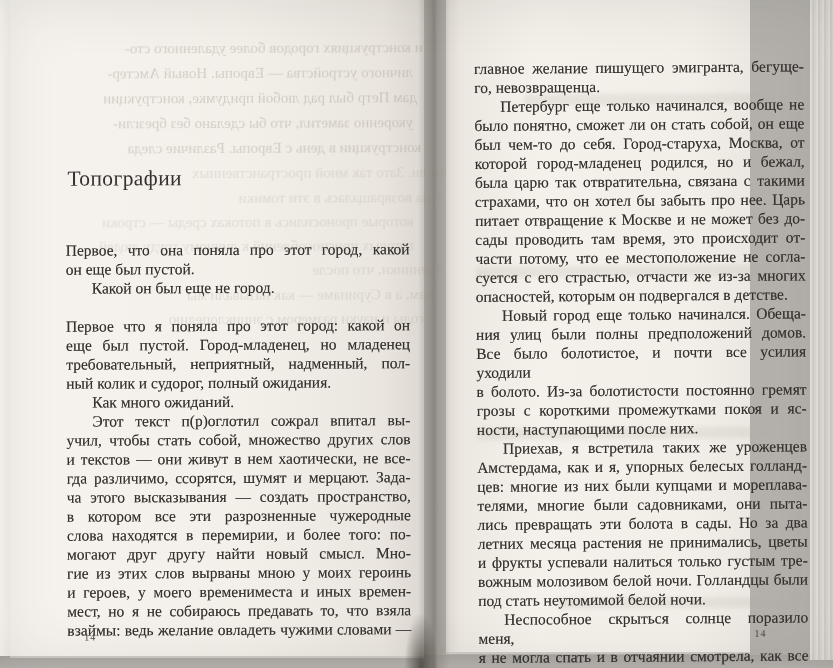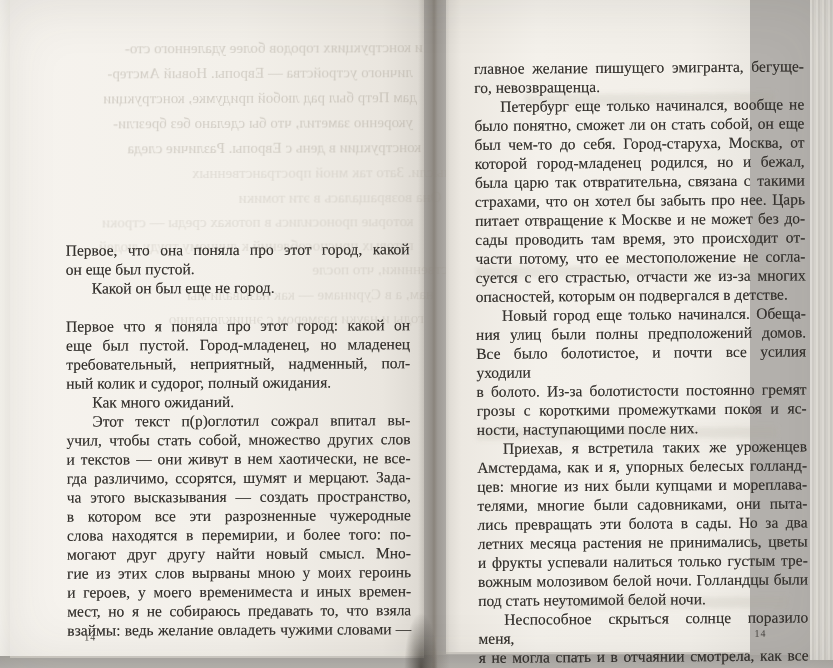--- a/index.html
+++ b/index.html
@@ -75,20 +75,21 @@
         <div class="st strong" style="top:140px;left:8px">конструкции в день с Европы. Различие следа</div>
         <div class="st weak" style="top:165px;left:40px">мысли. Зато так мной пространственных</div>
         <div class="st weak" style="top:190px;left:28px">Она возвращалась в эти томики</div>
         <div class="st weak" style="top:214px;left:0">которые проносились в потоках среды — строки</div>
         <div class="st weak" style="top:238px;left:0">готовых приспособлений к личному труду людей</div>
         <div class="st weak" style="top:262px;left:56px">собственники, что после</div>
         <div class="st weak" style="top:287px;left:20px">нам, а в Суринаме — как называли мы</div>
         <div class="st weak" style="top:311px;left:10px">годы и науки размером с энциклопедию</div>
       </div>
 
+      <div class="heading">Топографии</div>
 
       <div class="textblock tb-left">
         <div class="ln">Первое, что она поняла про этот город, какой</div>
         <div class="ln pend">он еще был пустой.</div>
         <div class="ln ind pend">Какой он был еще не город.</div>
         <div class="ln gap">Первое что я поняла про этот город: какой он</div>
         <div class="ln">еще был пустой. Город-младенец, но младенец</div>
         <div class="ln">требовательный, неприятный, надменный, пол-</div>
         <div class="ln pend">ный колик и судорог, полный ожидания.</div>
         <div class="ln ind pend">Как много ожиданий.</div>

